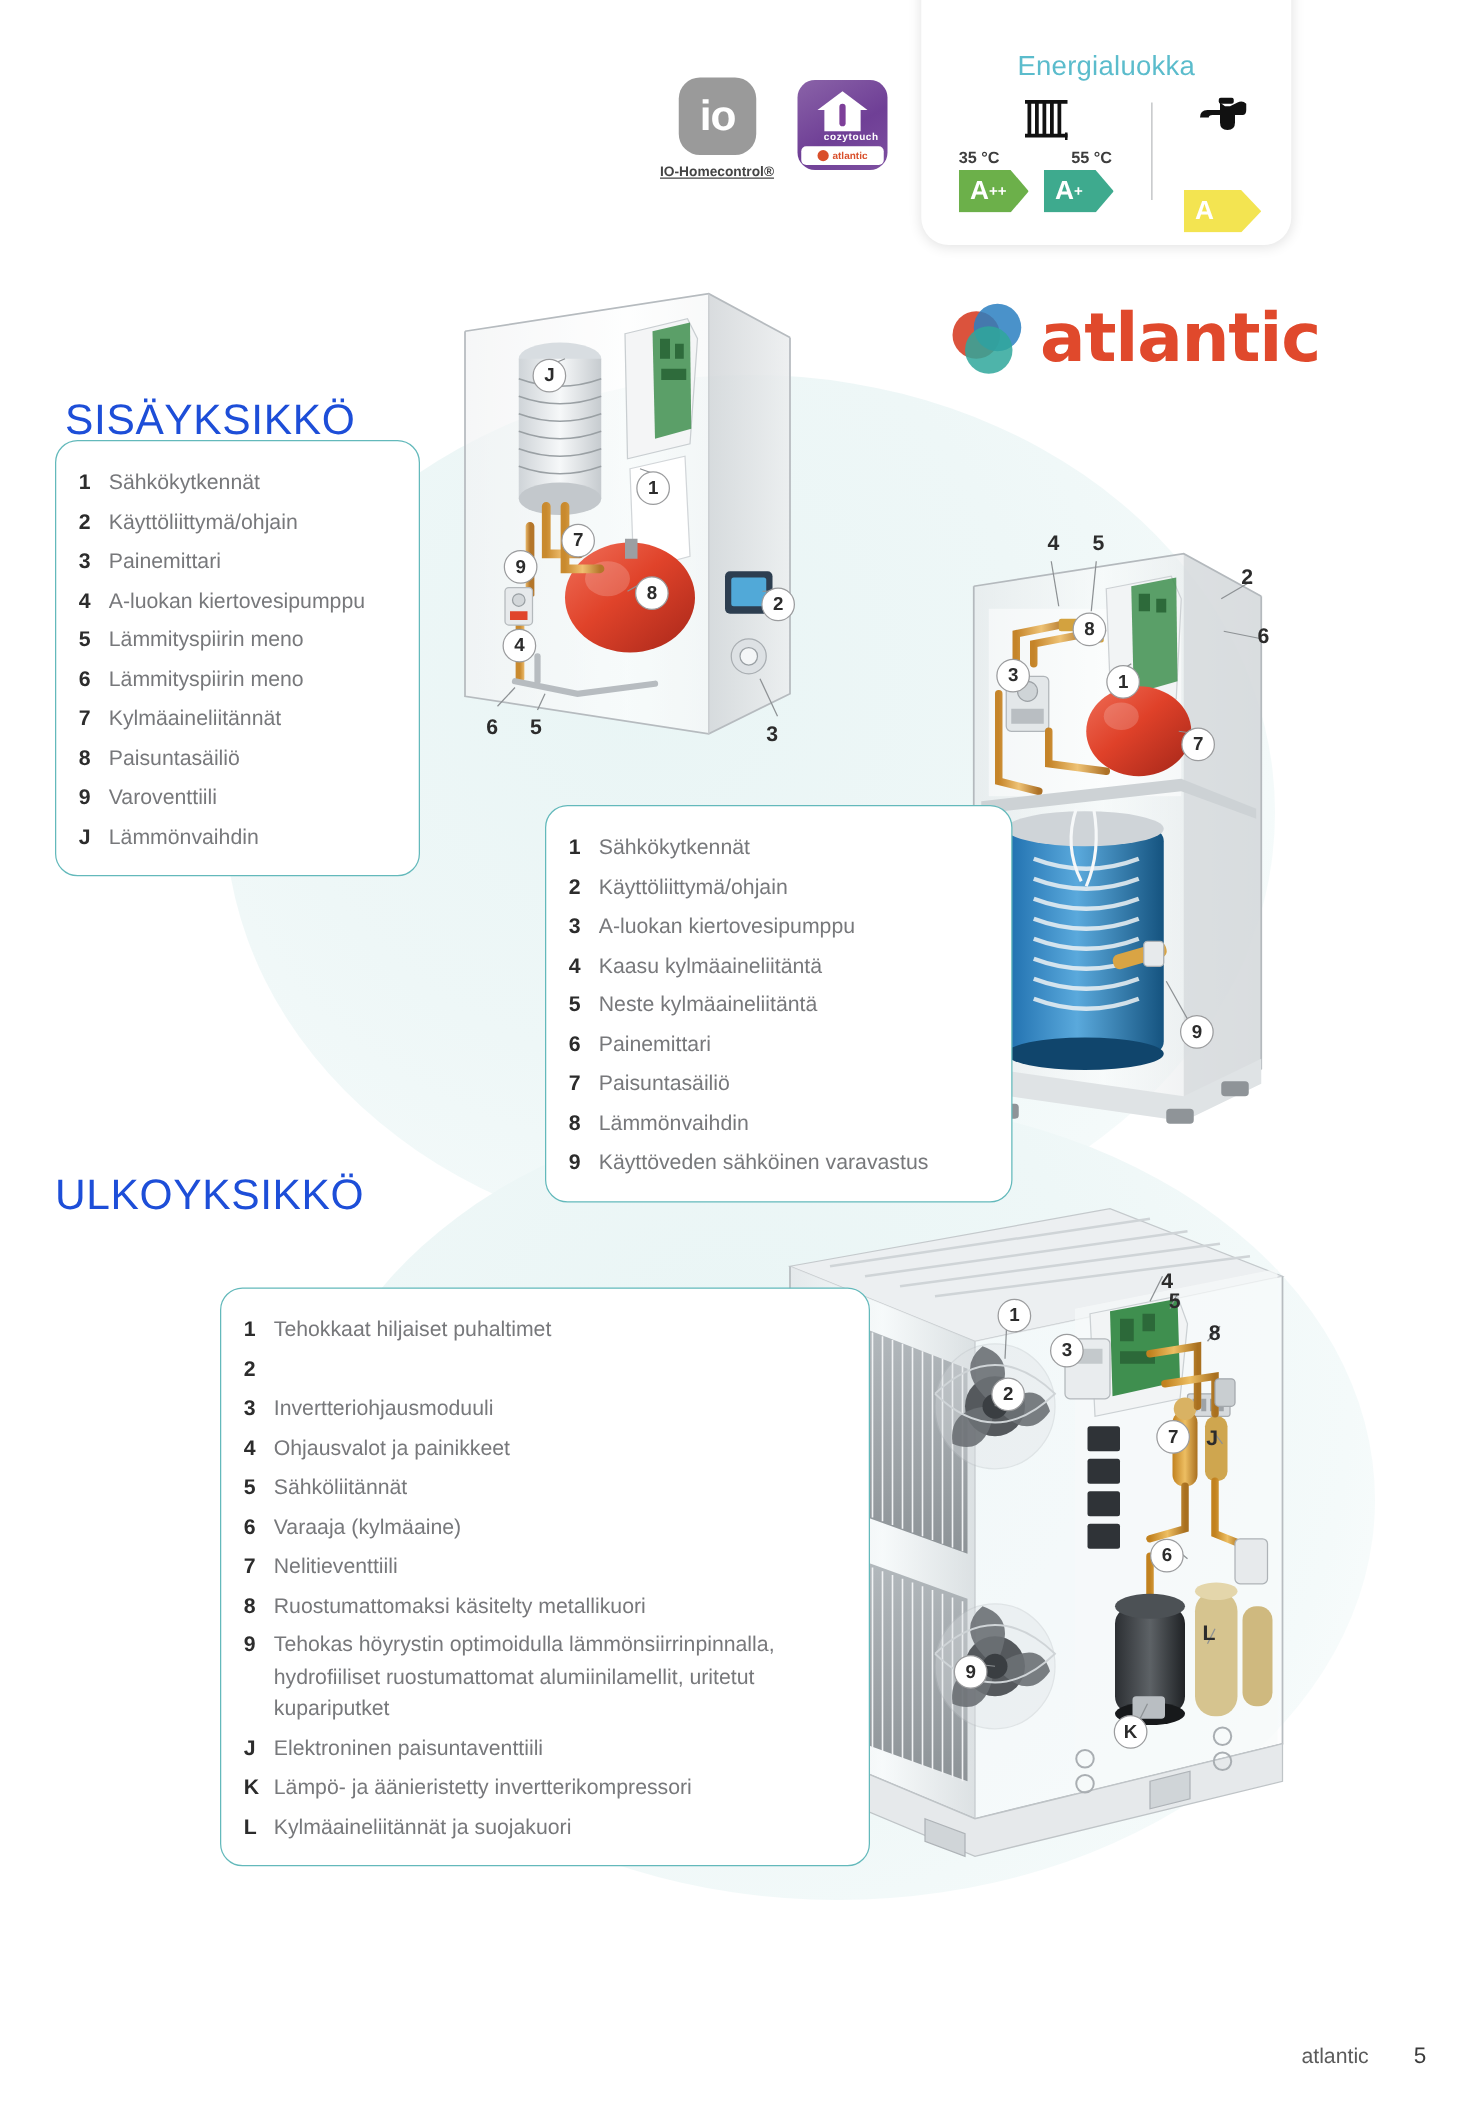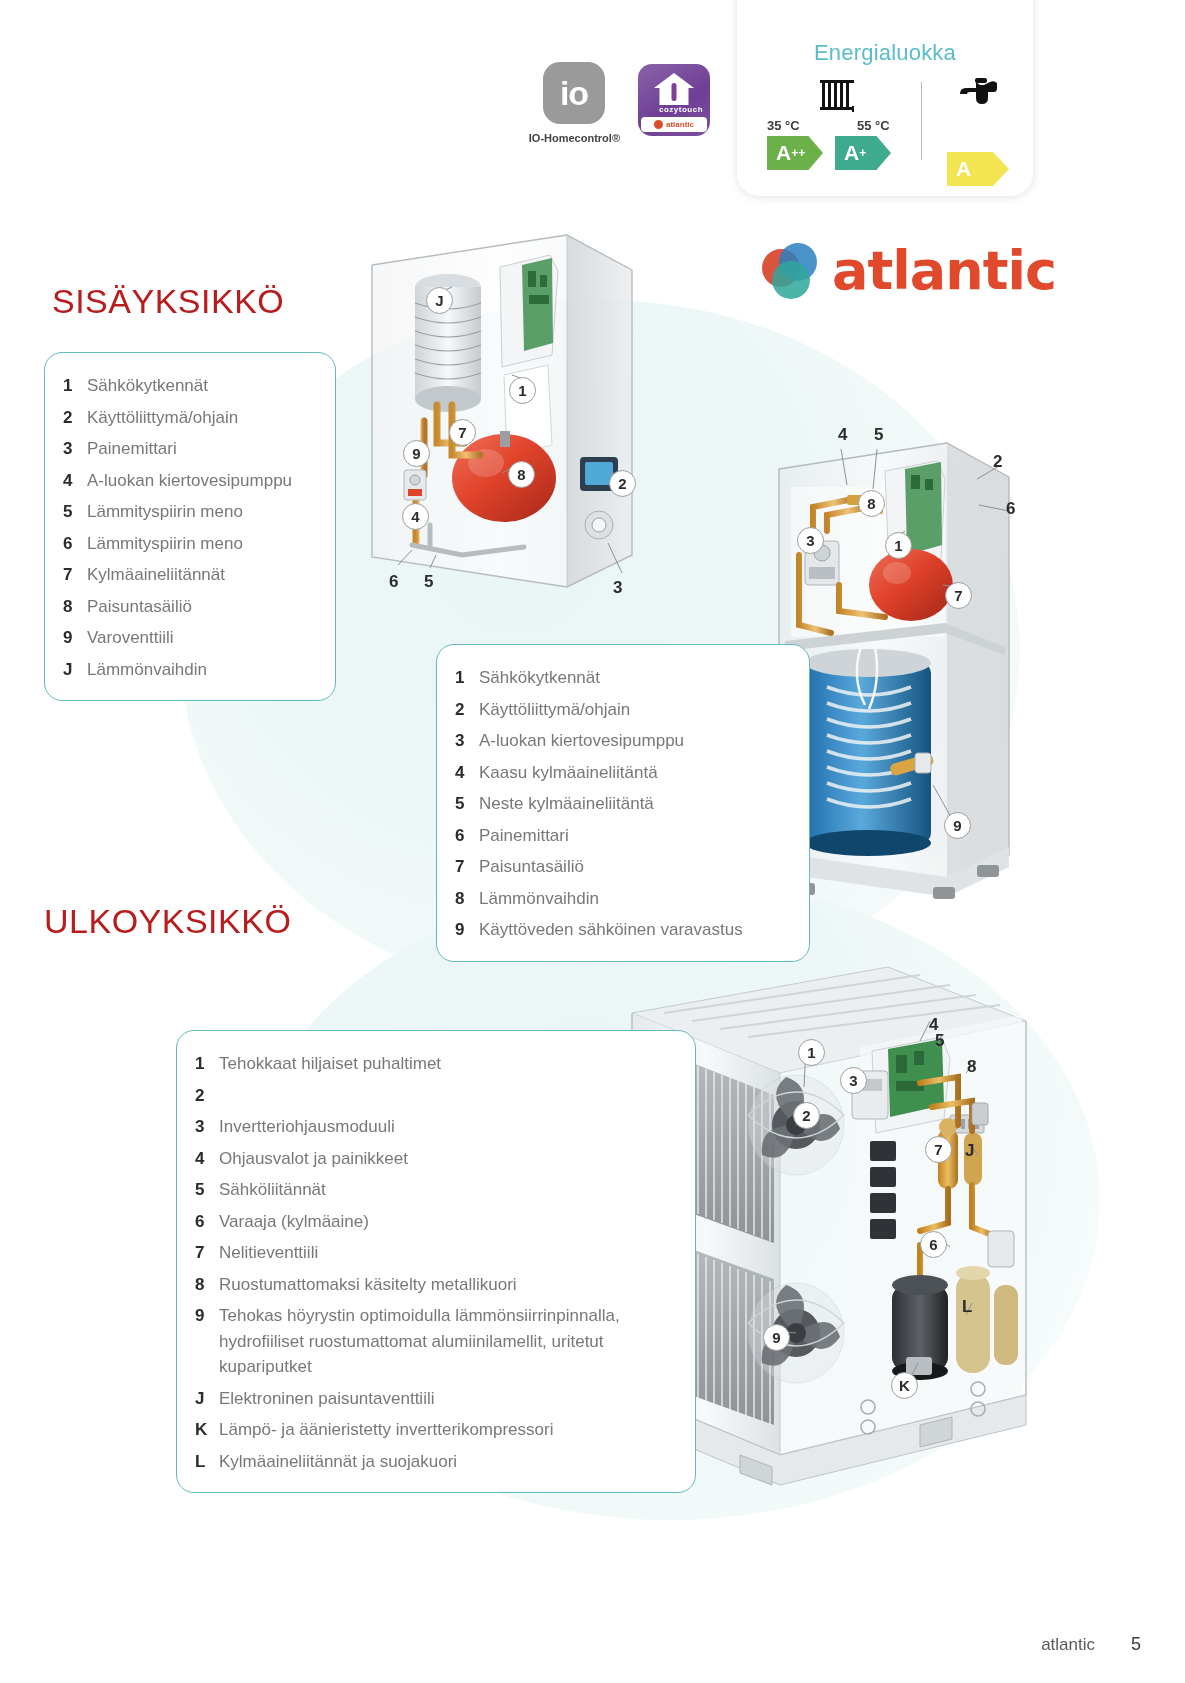--- a/index.html
+++ b/index.html
@@ -64,29 +64,29 @@
   }
   .rating sup { font-size: 12px; vertical-align: super; font-weight: bold; }
   #rating-app { background: #6cb04a; }
   #rating-ap  { background: #3eaa8e; }
   #rating-water {
     background: #f3e451; color: #ffffff;
     width: 62px; margin-left: 6px;
   }
 
   
-  #logo-io-wrap { position: absolute; left: 528px; top: 62px; z-index: 6; text-align: right; width: 92px; }
+  #logo-io-wrap { position: absolute; left: 528px; top: 62px; z-index: 6; text-align: left; width: 92px; }
   #logo-io-mark {
     width: 62px; height: 62px; margin: 0 auto;
     background: #9a9a9a; border-radius: 17px;
     display: flex; align-items: center; justify-content: center;
     color: #ffffff; font-size: 34px; font-weight: bold; letter-spacing: -1px;
     font-family: "Liberation Sans", sans-serif;
   }
-  #logo-io-label { margin-top: 8px; font-size: 11px; font-weight: bold; color: #444; }
+  #logo-io-label { margin-top: 8px; font-size: 11px; font-weight: bold; color: #444; text-decoration: underline; }
 
   #logo-cozy {
     position: absolute; left: 638px; top: 64px; z-index: 6;
     width: 72px; height: 72px; border-radius: 14px;
     background: linear-gradient(150deg, #8a63a8 0%, #6f3f96 55%, #7d4fa0 100%);
     overflow: hidden;
   }
   #cozy-house {
     position: absolute; left: 50%; top: 9px; transform: translateX(-50%);
     width: 0; height: 0;
@@ -117,21 +117,21 @@
   #brand-logo { position: absolute; left: 762px; top: 243px; z-index: 6; display: flex; align-items: center; gap: 14px; }
   #brand-mark { position: relative; width: 56px; height: 56px; }
   #brand-mark .c1 { position: absolute; left: 0;   top: 6px;  width: 38px; height: 38px; background: #d8442c; border-radius: 50%; opacity: .92; }
   #brand-mark .c2 { position: absolute; left: 17px;top: 0;    width: 38px; height: 38px; background: #2a7fc1; border-radius: 50%; opacity: .85; }
   #brand-mark .c3 { position: absolute; left: 10px;top: 18px; width: 38px; height: 38px; background: #2fa79b; border-radius: 50%; opacity: .85; }
   #brand-word { font-size: 54px; color: #e0492c; font-weight: bold; letter-spacing: -1px; line-height: 1; font-family: "DejaVu Sans", sans-serif; }
 
   
   .section-heading {
     position: absolute; z-index: 5;
-    font-size: 34px; color: #b91c1c; font-weight: 400; letter-spacing: .5px;
+    font-size: 34px; color: #1d4ed8; font-weight: 400; letter-spacing: .5px; margin-top: 35px;
   }
   #heading-indoor  { left: 52px;  top: 282px; }
   #heading-outdoor { left: 44px;  top: 902px; }
 
   
   .legend-card {
     position: absolute; z-index: 5;
     background: #ffffff;
     border: 1.5px solid #63b9bb;
     border-radius: 18px;

